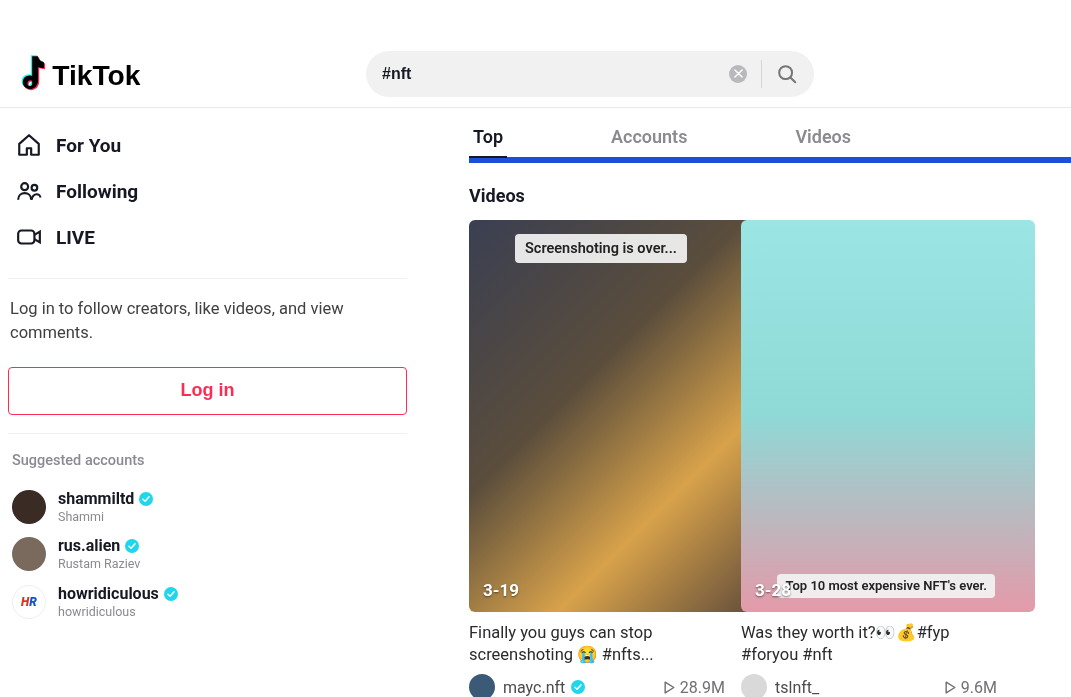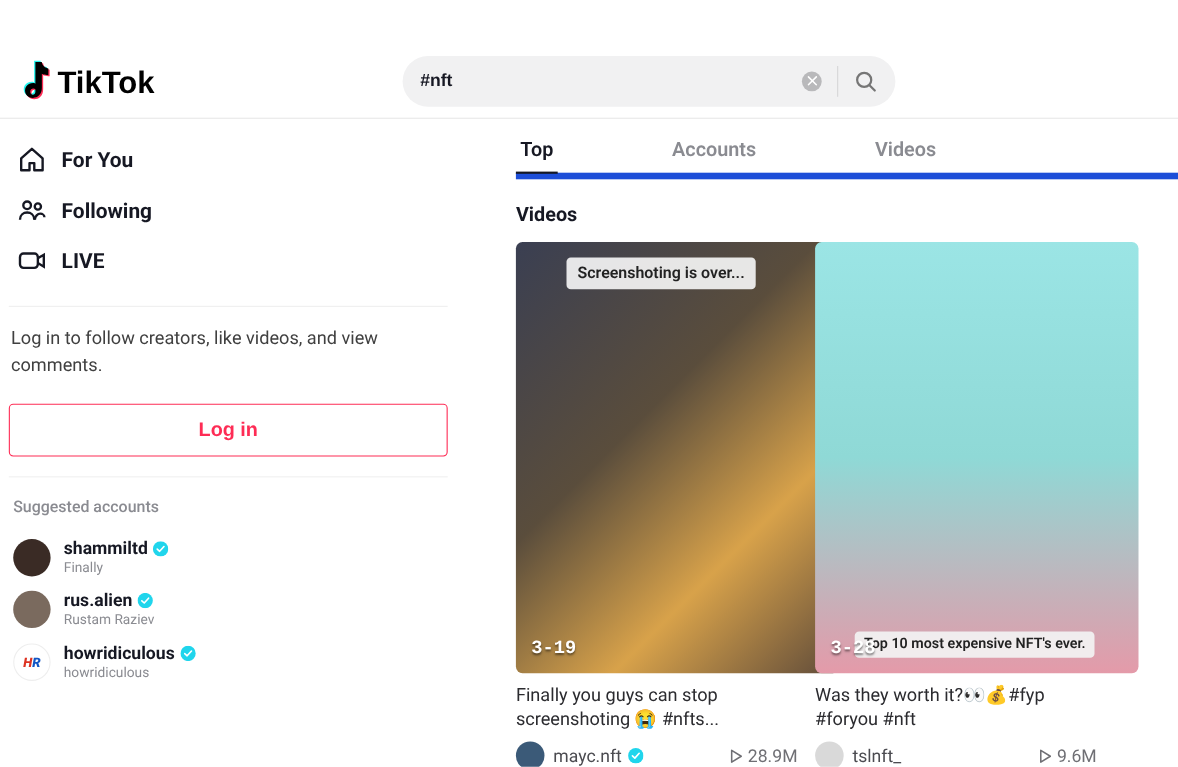--- a/index.html
+++ b/index.html
@@ -47,21 +47,21 @@
 .section-title { font-size: 18px; font-weight: 700; margin-bottom: 14px; }
 
 .videos { display: flex; gap: 16px; }
 .vcard { width: 256px; }
 .thumb { width: 294px; height: 392px; border-radius: 6px; position: relative; overflow: hidden; }
 .thumb.one { background: linear-gradient(135deg, #3a3f52 0%, #5a4d3c 40%, #d8a24a 70%, #5f4b3a 100%); }
 .thumb.two { background: linear-gradient(180deg, #9be5e5 0%, #8fd9d6 50%, #e49aa9 100%); }
 .chip { position: absolute; background: #f2f2f2ee; color: #222; font-size: 14.5px; font-weight: 600; padding: 6px 10px; border-radius: 4px; }
 .chip.top { top: 14px; left: 46px; }
 .chip.bottom { bottom: 14px; right: 40px; font-size: 13px; font-weight: 600; padding: 4px 8px; line-height: 1.2; text-align: center; }
-.date { position: absolute; left: 14px; bottom: 12px; color: #fff; font-size: 17px; font-weight: 700; text-shadow: 0 1px 2px rgba(0,0,0,.5); font-family: Liberation Mono, monospace;}
+.date { position: absolute; left: 14px; bottom: 12px; color: #fff; font-size: 17px; font-weight: 700; text-shadow: 0 1px 2px rgba(0,0,0,.5);}
 .caption { font-size: 16.5px; color: #2b2b2f; margin-top: 10px; line-height: 1.35; height: 44px; overflow: hidden; }
 .meta { display: flex; align-items: center; margin-top: 8px; }
 .meta .avatar { width: 26px; height: 26px; margin-right: 8px; }
 .meta-user { font-size: 16px; color: #4b4b50; display: flex; align-items: center; }
 .meta-user .verified { margin-left: 6px; }
 .plays { margin-left: auto; color: #6f6f74; font-size: 16px; display: flex; align-items: center; gap: 4px; }
 .plays svg { width: 13px; height: 13px; }
 </style>
 </head>
 <body>
@@ -142,21 +142,21 @@
       <div class="acc-info">
         <div class="acc-user">
           <span>shammiltd</span>
           <span class="verified">
               <svg viewBox="0 0 16 16">
                 <circle cx="8" cy="8" r="8" fill="#20d5ec"></circle>
                 <path d="M4.5 8.2 L7 10.5 L11.5 5.5" stroke="#fff" stroke-width="1.7" fill="none" stroke-linecap="round" stroke-linejoin="round"></path>
               </svg>
             </span>
         </div>
-        <div class="acc-name">Finally</div>
+        <div class="acc-name">Shammi</div>
       </div>
     </div>
 
     <div class="account">
       <div class="avatar" style="background:#7a6a5e"></div>
       <div class="acc-info">
         <div class="acc-user">
           <span>rus.alien</span>
           <span class="verified">
               <svg viewBox="0 0 16 16">

